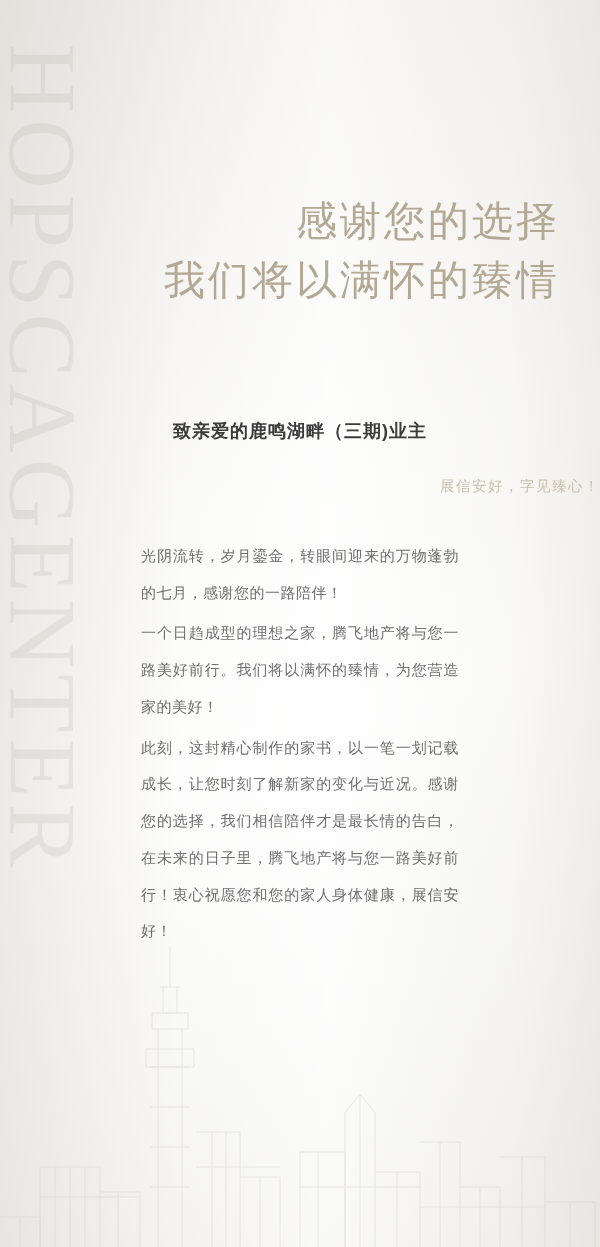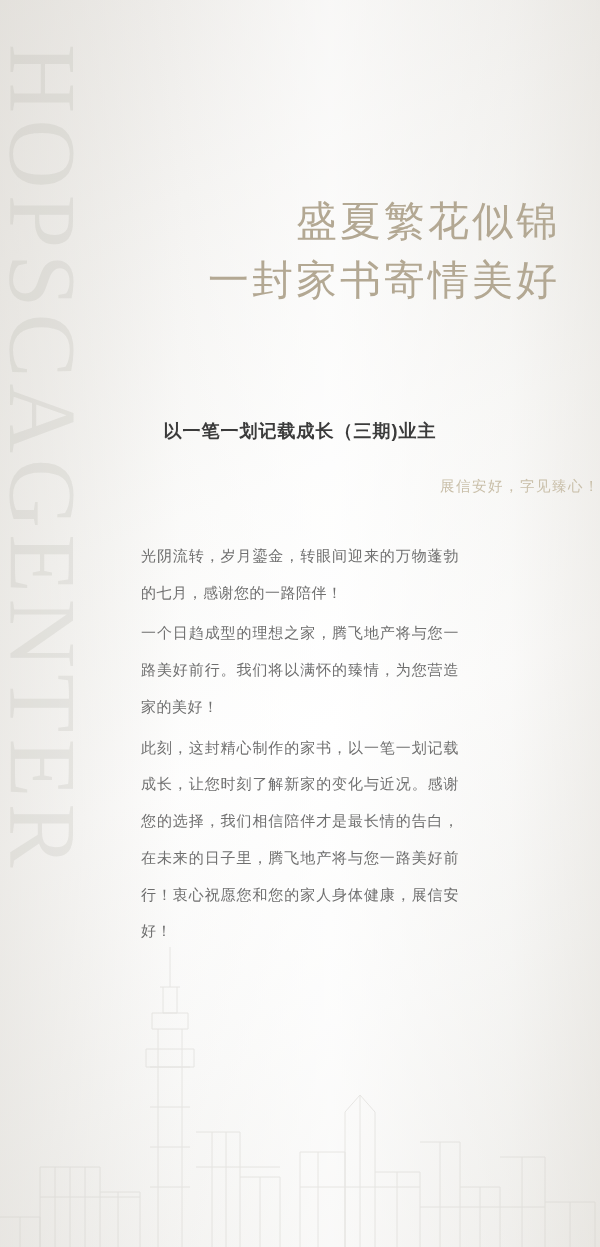--- a/index.html
+++ b/index.html
@@ -129,25 +129,25 @@
       <path d="M545 285 L595 285 L595 330 M570 285 L570 330"></path>
       <path d="M0 300 L40 300 L40 330 M20 300 L20 330"></path>
 
       <path d="M40 280 L140 280 M196 250 L280 250 M300 270 L420 270 M420 290 L545 290"></path>
     </g>
   </svg>
 
   <div class="content">
 
     <h1 class="headline">
-      <span class="l1">盛夏繁花似锦</span>
-      <span class="l2">一封家书寄情美好</span>
+      <span class="l1">感谢您的选择</span>
+      <span class="l2">我们将以满怀的臻情</span>
     </h1>
 
-    <div class="salutation">以一笔一划记载成长（三期)业主</div>
+    <div class="salutation">致亲爱的鹿鸣湖畔（三期)业主</div>
 
     <div class="subtitle">展信安好，字见臻心！</div>
 
     <div class="body">
       <p>光阴流转，岁月鎏金，转眼间迎来的万物蓬勃的七月，感谢您的一路陪伴！</p>
       <p>一个日趋成型的理想之家，腾飞地产将与您一路美好前行。我们将以满怀的臻情，为您营造家的美好！</p>
       <p>此刻，这封精心制作的家书，以一笔一划记载成长，让您时刻了解新家的变化与近况。感谢您的选择，我们相信陪伴才是最长情的告白，在未来的日子里，腾飞地产将与您一路美好前行！衷心祝愿您和您的家人身体健康，展信安好！</p>
     </div>
 
   </div>

